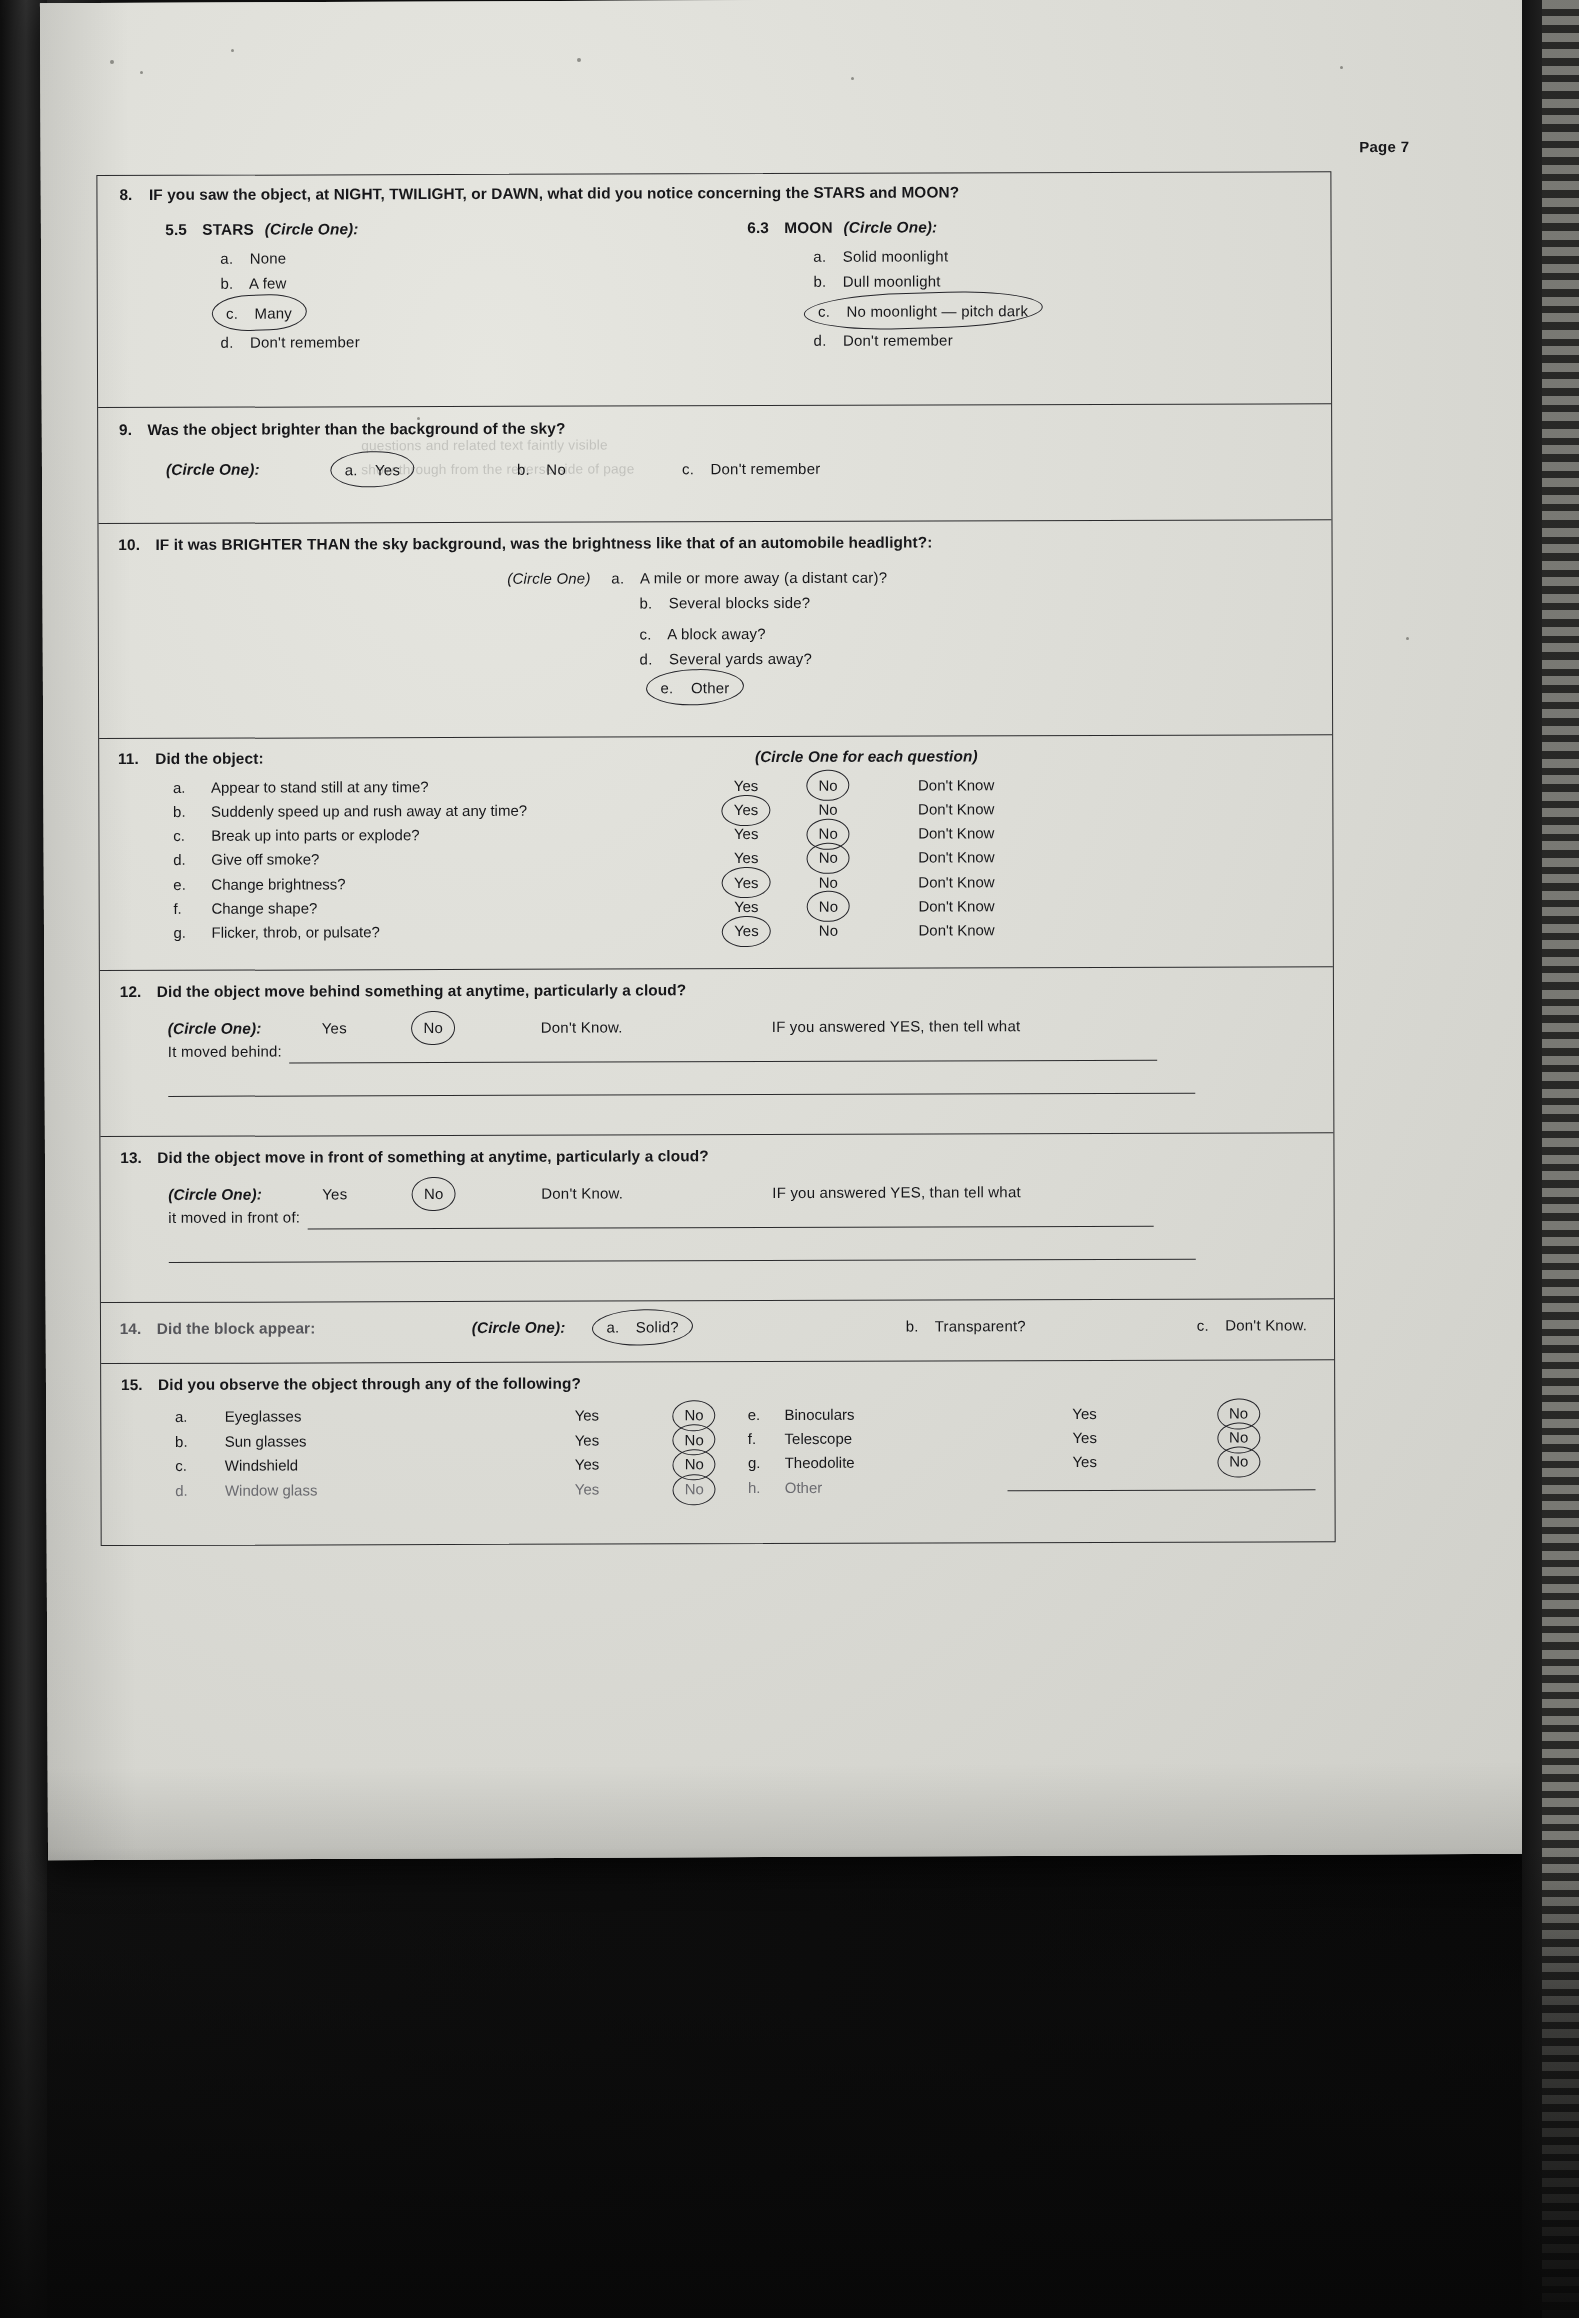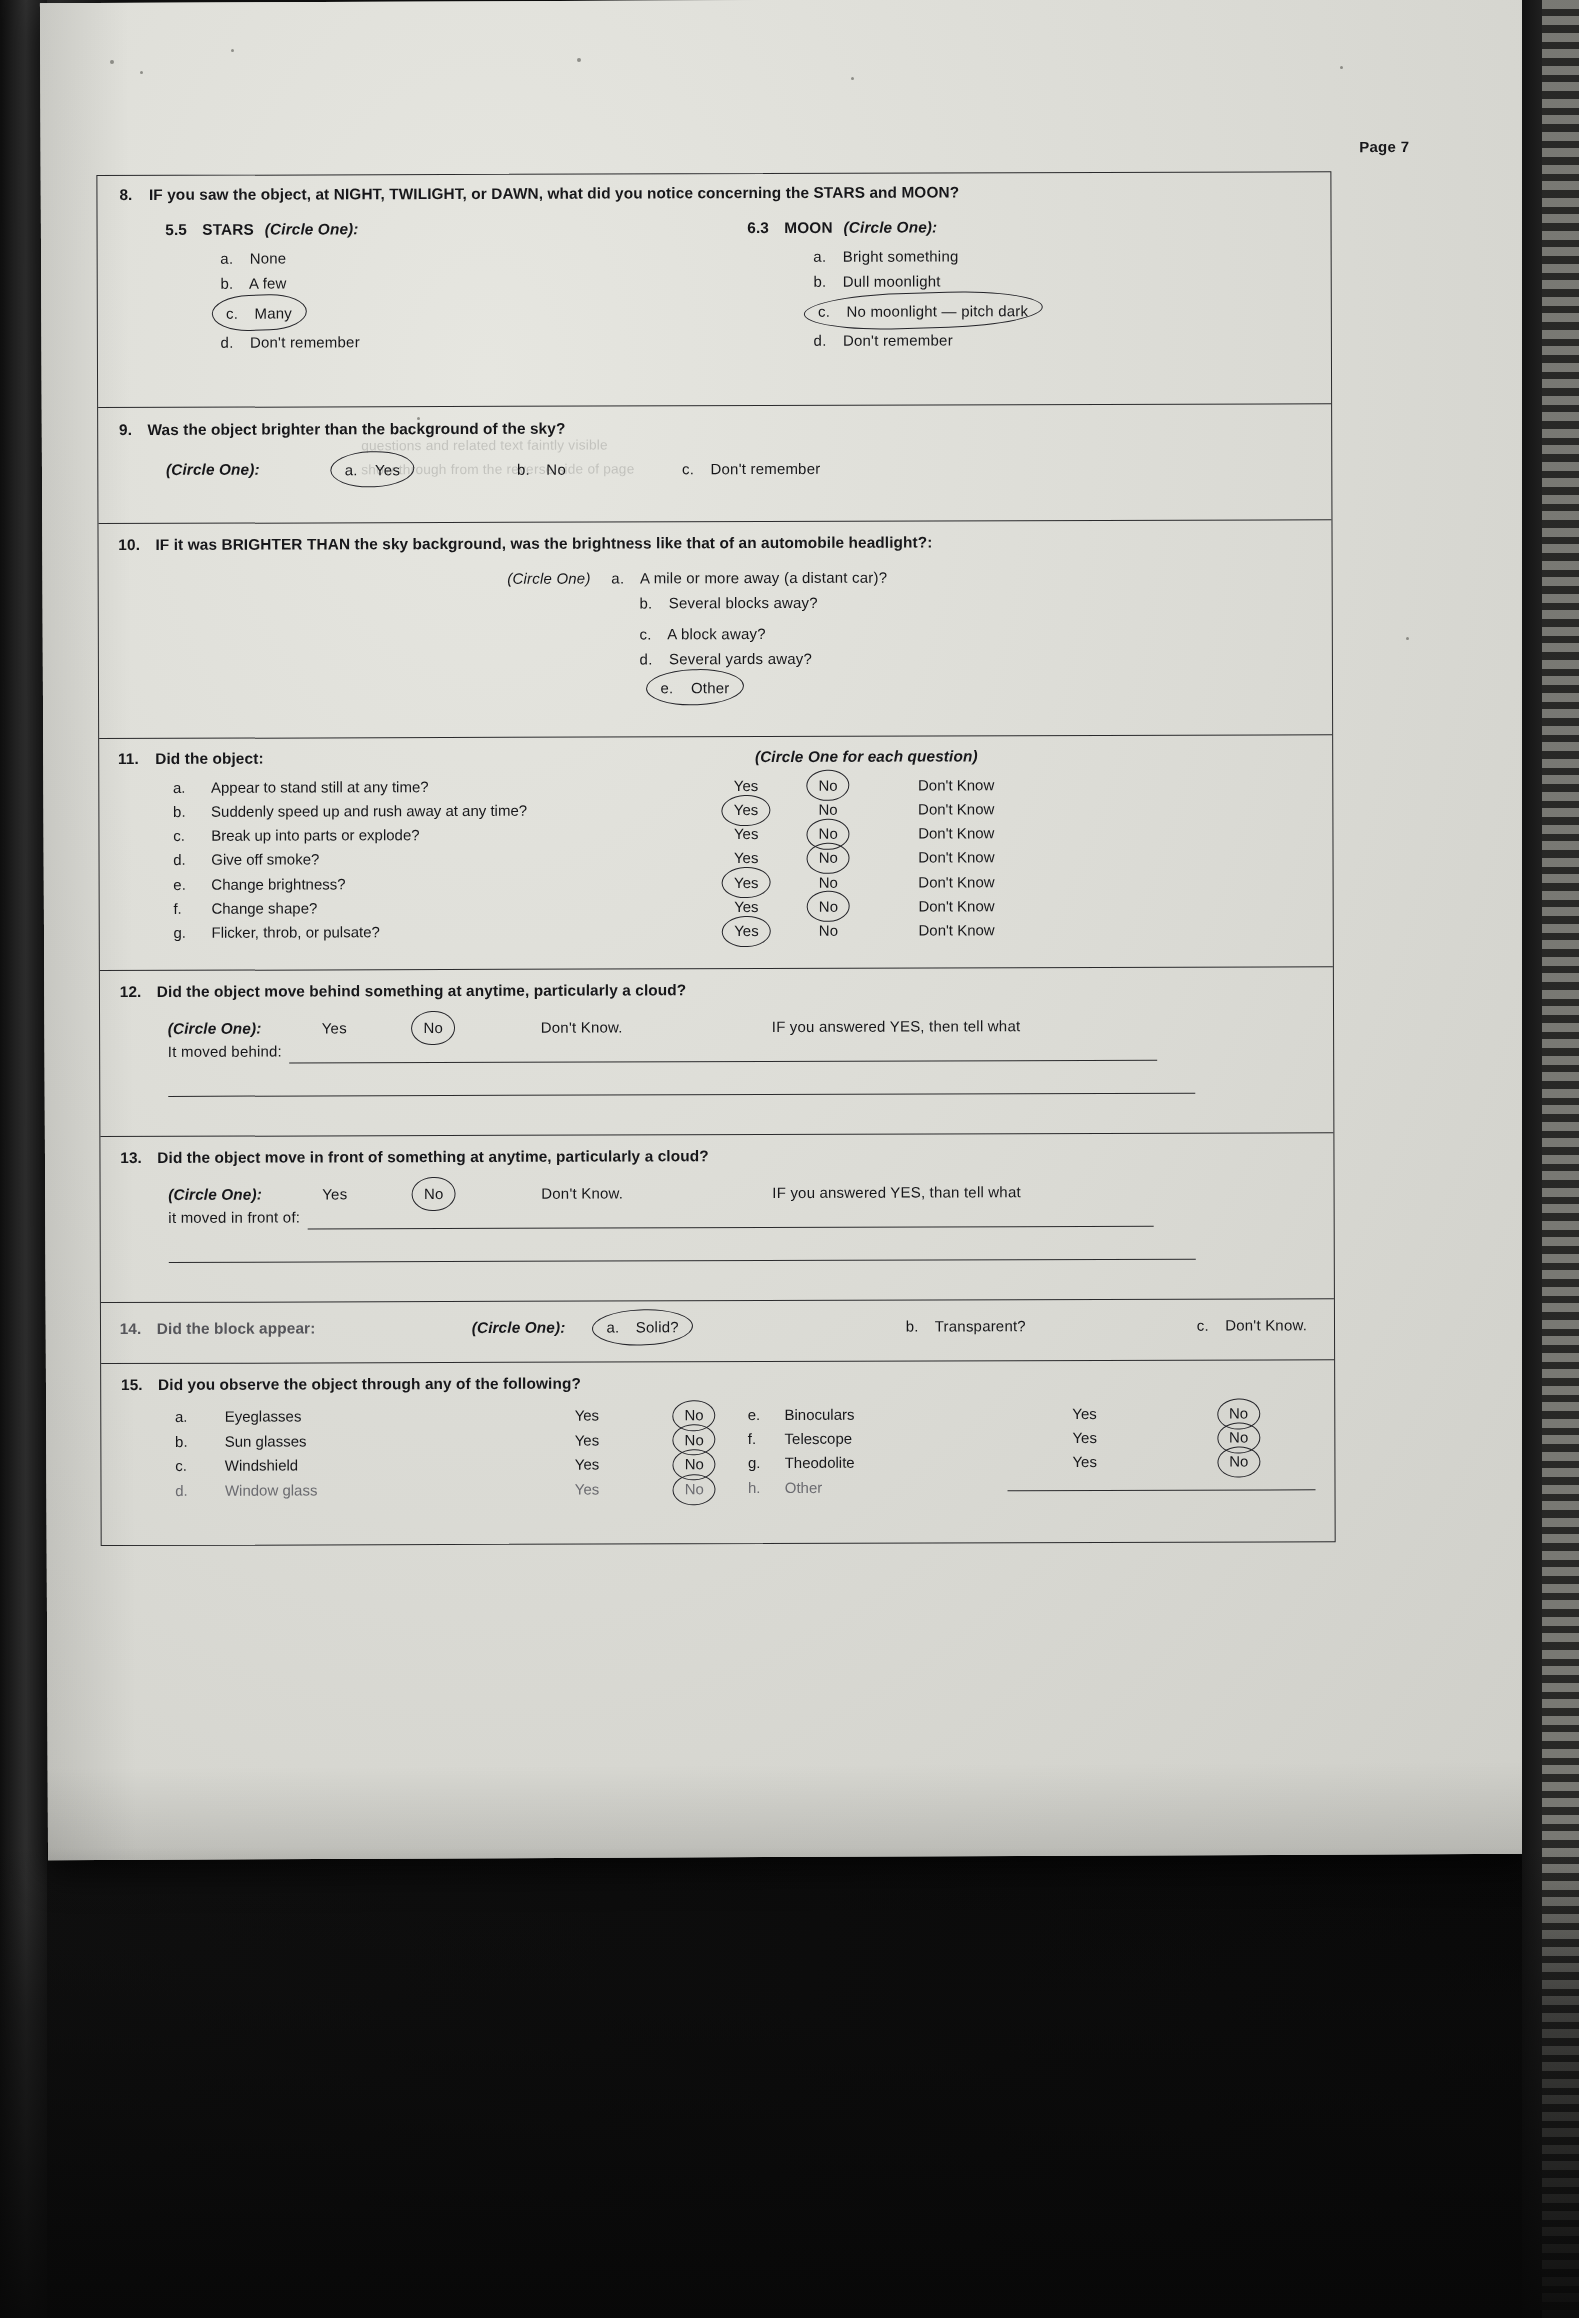--- a/index.html
+++ b/index.html
@@ -236,21 +236,21 @@
             <div class="q-title" style="font-size:15.4px;">
               <span>6.3</span>
               <span style="display:inline-block;width:6.6px;"></span>
               <span>MOON</span>
               <span class="it" style="margin-left:6.6px;">(Circle One):</span>
             </div>
             <div style="padding-left:66px; margin-top:7.7px;">
               <div class="opt">
                 <span>a.</span>
                 <span style="display:inline-block;width:7.7px;"></span>
-                <span>Bright something</span>
+                <span>Solid moonlight</span>
               </div>
               <div class="opt">
                 <span>b.</span>
                 <span style="display:inline-block;width:7.7px;"></span>
                 <span>Dull moonlight</span>
               </div>
               <div class="opt" style="margin:3.3px 0 3.3px -4.4px;">
                 <span class="circled wide">
                   <span>c.</span>
                   <span style="display:inline-block;width:7.7px;"></span>
@@ -312,21 +312,21 @@
             <span style="display:inline-block;width:12px;"></span>
             <span>a.</span>
             <span style="display:inline-block;width:7.7px;"></span>
             <span>A mile or more away (a distant car)?</span>
           </div>
         </div>
         <div style="padding-left:522px;">
           <div class="opt">
             <span>b.</span>
             <span style="display:inline-block;width:7.7px;"></span>
-            <span>Several blocks away?</span>
+            <span>Several blocks side?</span>
           </div>
           <div class="opt" style="margin-top:5.5px;">
             <span>c.</span>
             <span style="display:inline-block;width:7.7px;"></span>
             <span>A block away?</span>
           </div>
           <div class="opt">
             <span>d.</span>
             <span style="display:inline-block;width:7.7px;"></span>
             <span>Several yards away?</span>

